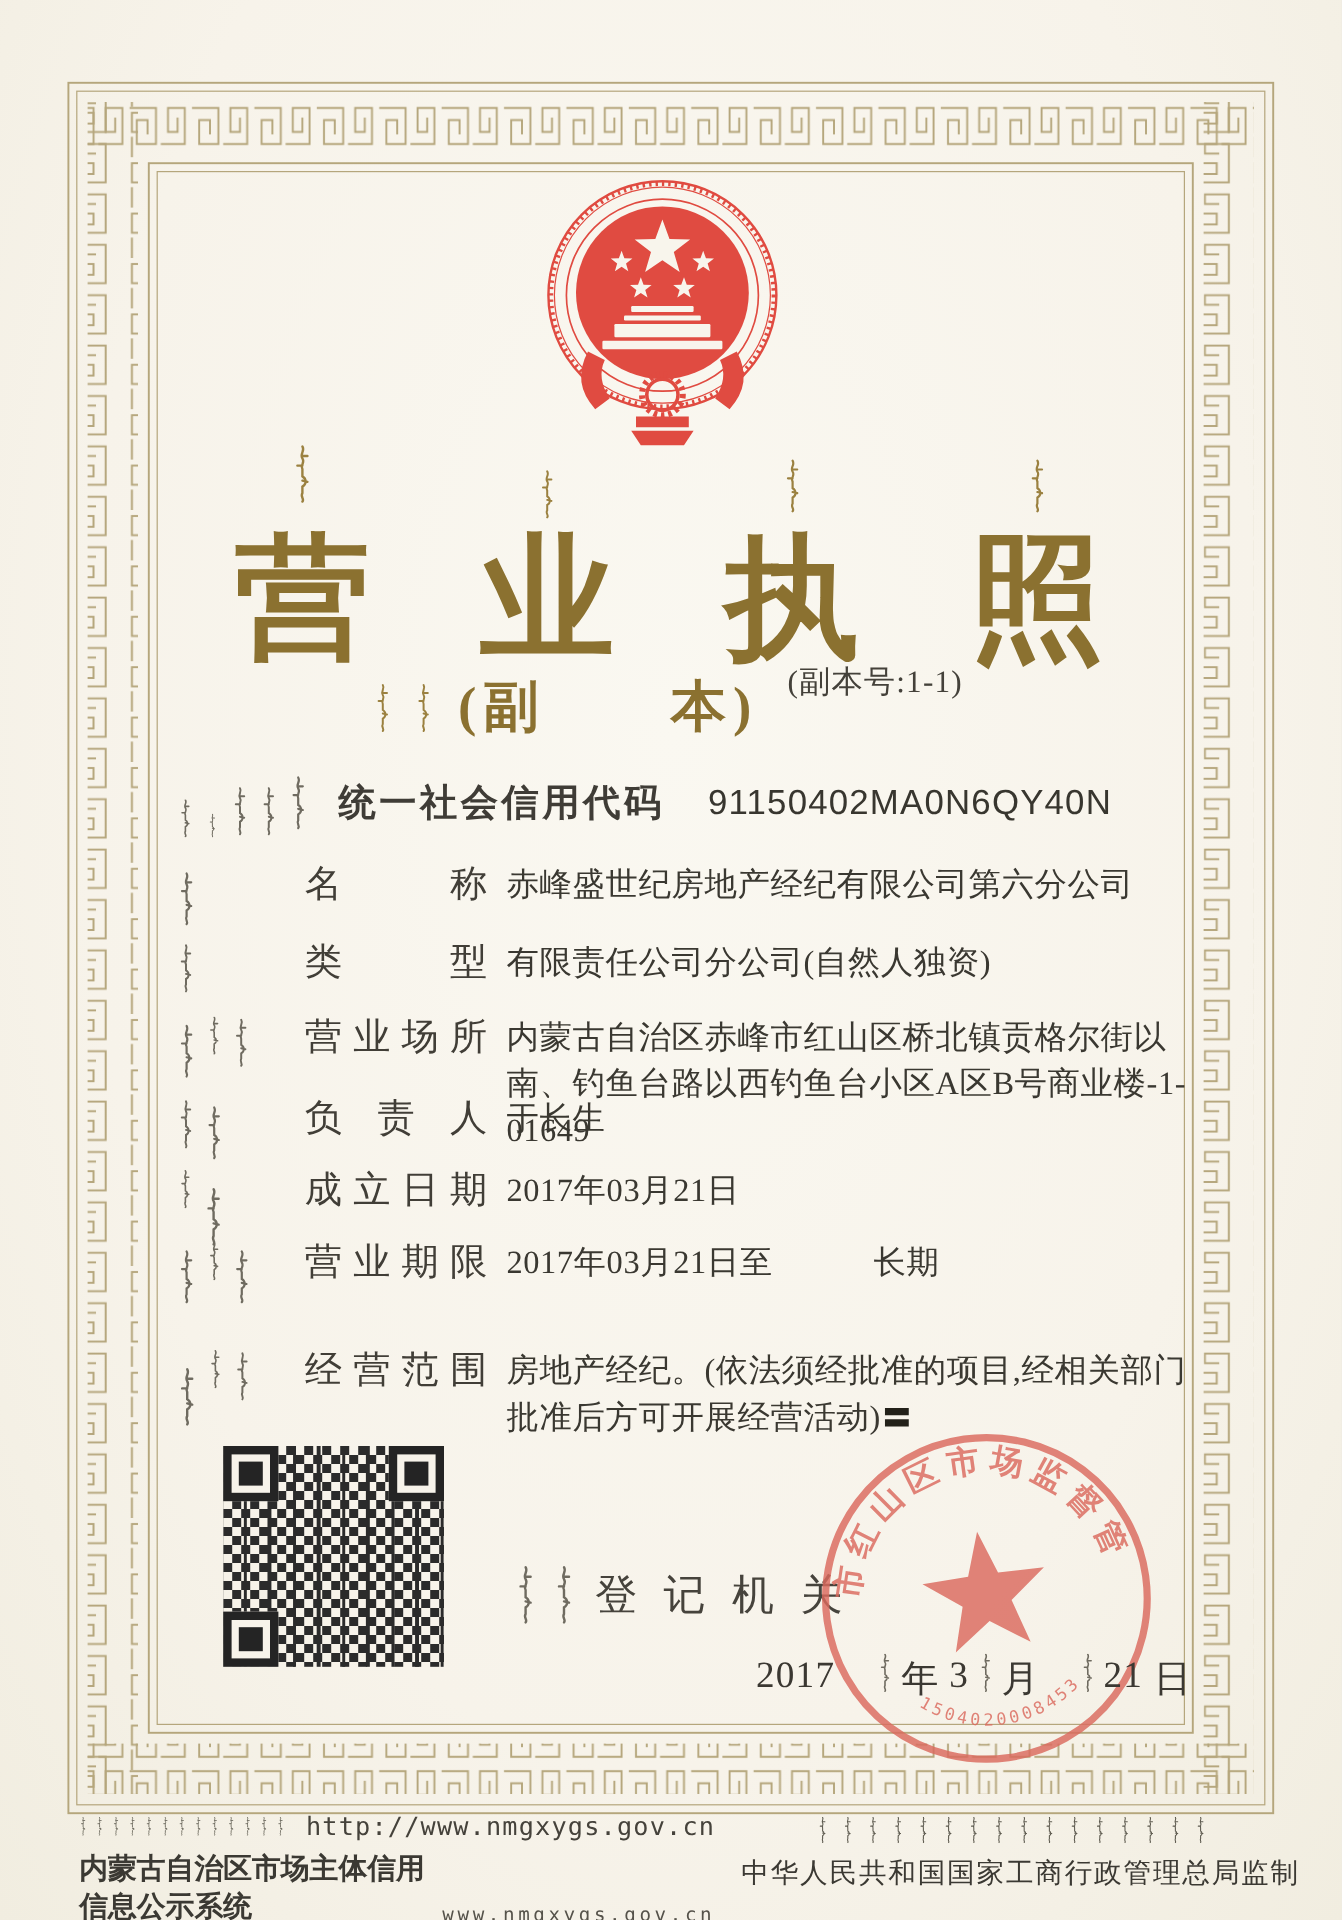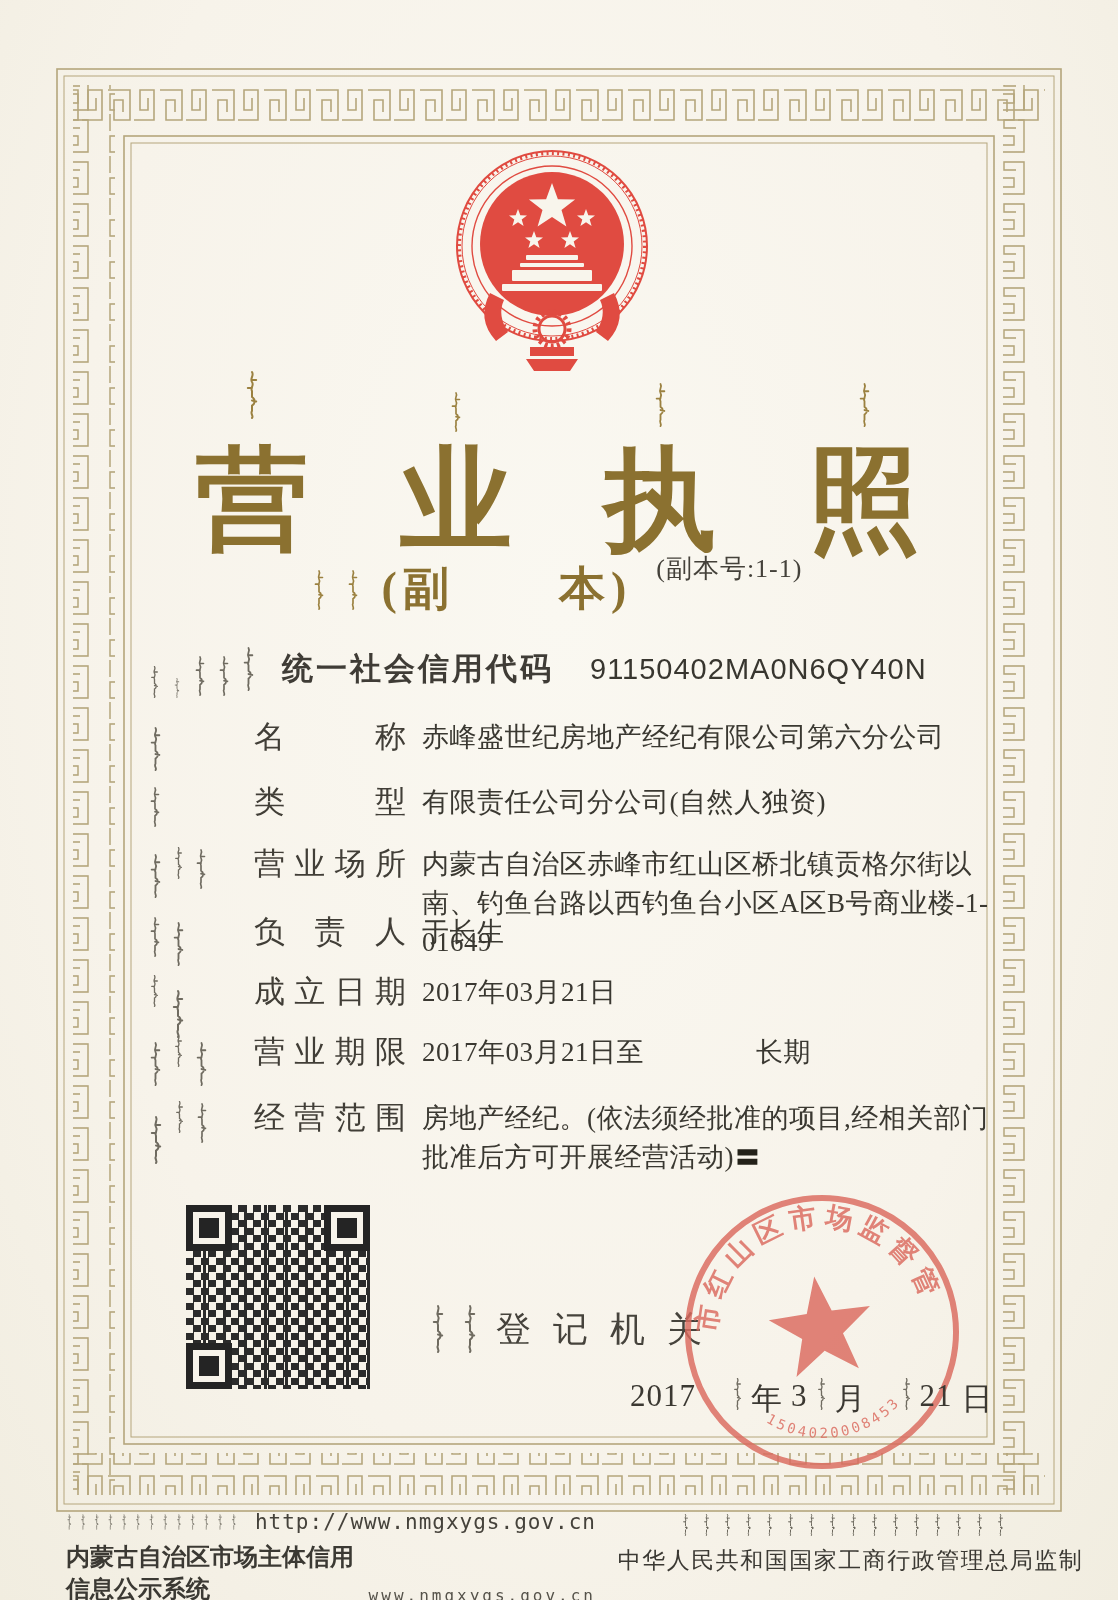--- a/index.html
+++ b/index.html
@@ -39,21 +39,21 @@
   .credit-cluster{display:flex;gap:14px;align-items:flex-end;width:132px}
   .credit-label{font-size:31px;font-weight:700;color:#3f3c36;letter-spacing:3px}
   .credit-value{font-size:29px;margin-left:36px;letter-spacing:1px;color:#38362f;font-family:Liberation Sans, sans-serif}
 
   
   .f-row{left:150px;width:846px;display:flex;align-items:flex-start;z-index:2}
   .f-mong{width:104px;display:flex;gap:13px;align-items:flex-start;padding-top:2px;flex:none}
   .f-label{width:152px;flex:none;font-size:31px;font-weight:500;color:#413e37;
            text-align:justify;text-align-last:justify;text-justify:inter-character;margin-right:16px;line-height:1.2}
   .f-value{flex:1;font-size:27px;font-weight:500;color:#3a3831;line-height:1.45;letter-spacing:.5px}
-  .f-value .dur{margin-left:112px}
+  .f-value .dur{margin-left:84px}
   .end-mark{font-weight:900;color:#232119;letter-spacing:-1px}
 
   
   .qr{left:178px;top:1197px;width:200px;height:200px;z-index:2}
   .qr-pattern{position:absolute;inset:8px;
     background-image:
       repeating-conic-gradient(#2b2b2b 0 25%, transparent 0 50%),
       repeating-linear-gradient(90deg, transparent 0 17px, #2b2b2b 17px 20px);
     background-size:15px 15px, 41px 41px;}
   .finder{position:absolute;width:46px;height:46px;border:7px solid #242424;background:#f7f3ea;box-sizing:border-box}
@@ -276,21 +276,21 @@
           <use href="#mg-sym"></use>
         </svg>
       <svg class="mg mg-l">
           <use href="#mg-sym"></use>
         </svg>
     </span>
     <span class="f-label">营业期限</span>
     <span class="f-value"><span>2017年03月21日至</span><span class="dur">长期</span></span>
   </div>
 
-  <div class="abs f-row" style="top:1099px">
+  <div class="abs f-row" style="top:1123px">
     <span class="f-mong">
       <svg class="mg mg-xl">
           <use href="#mg-sym"></use>
         </svg>
       <svg class="mg mg-s">
           <use href="#mg-sym"></use>
         </svg>
       <svg class="mg mg-m">
           <use href="#mg-sym"></use>
         </svg>

